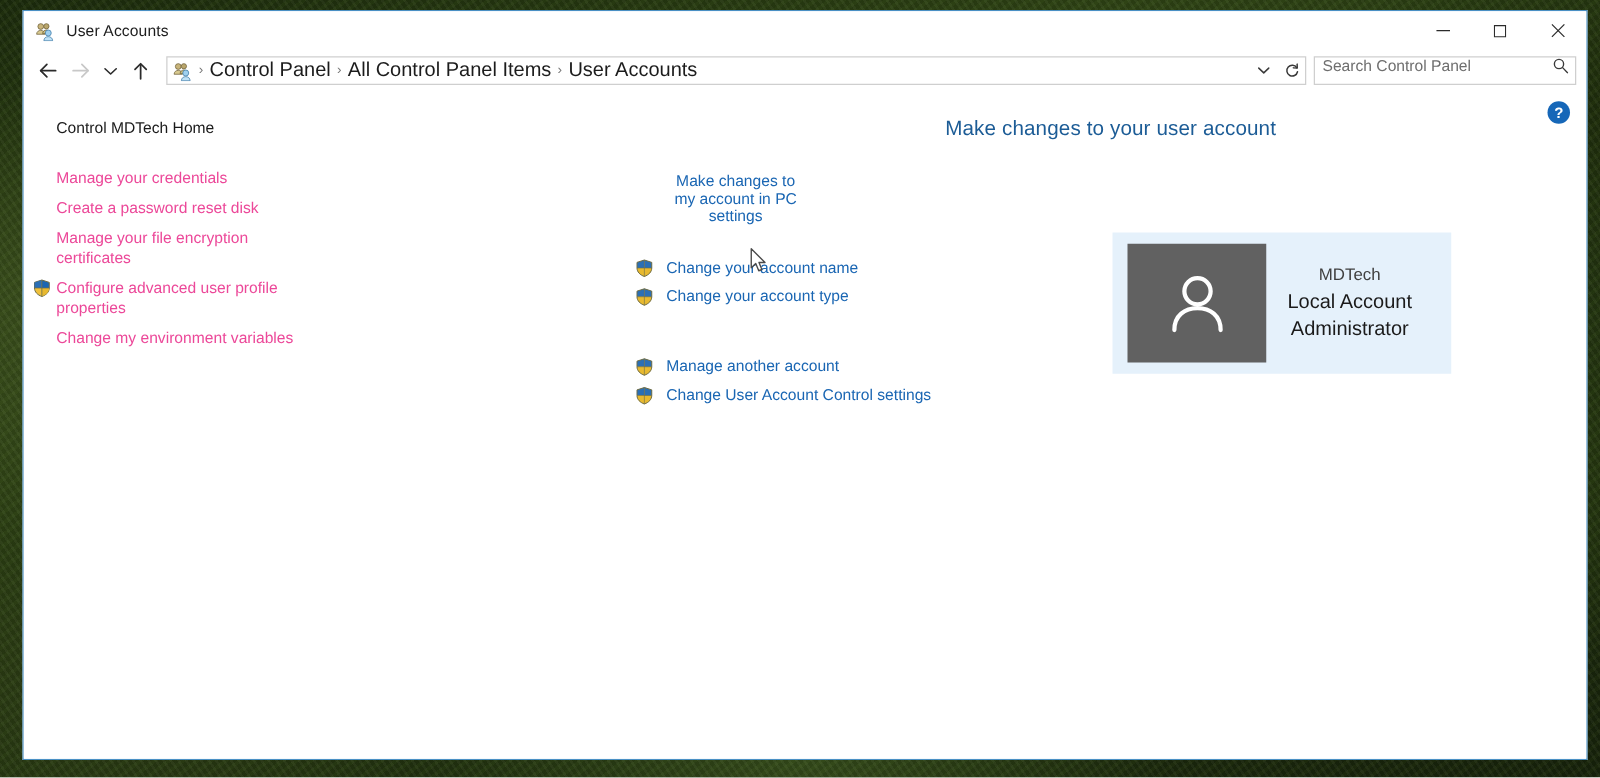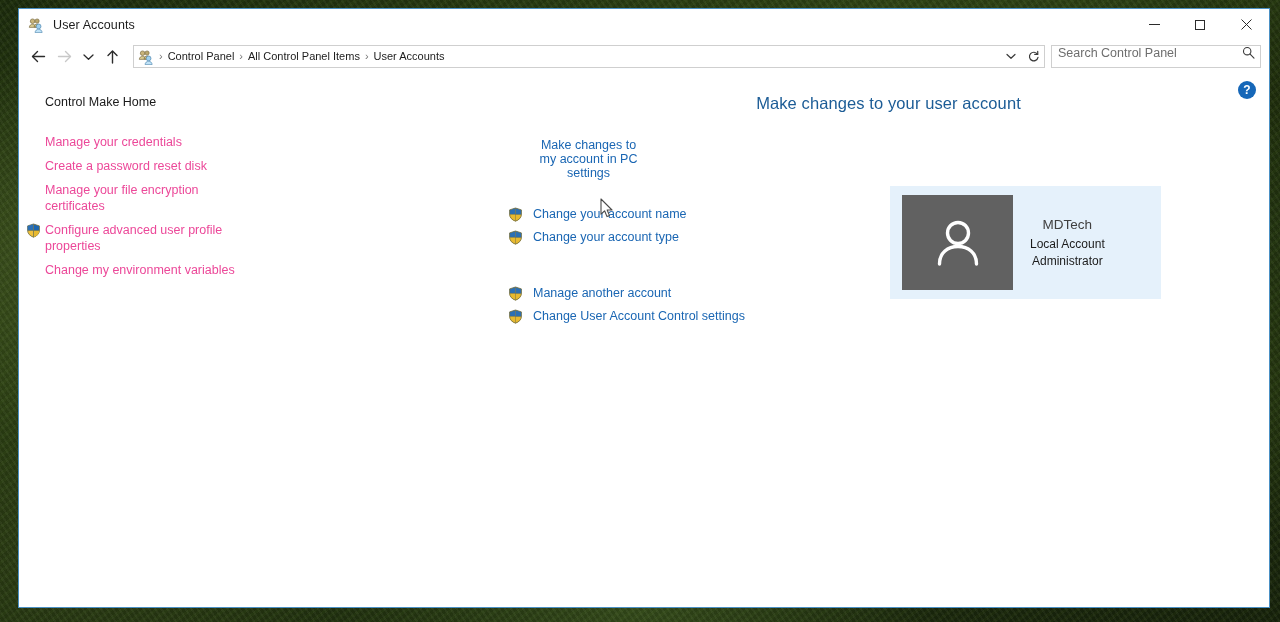--- a/index.html
+++ b/index.html
@@ -110,21 +110,21 @@
     align-items: center;
     min-width: 0;
   }
   .addr-icon {
     width: 16px; height: 16px;
     margin: 0 4px 0 4px;
     position: relative;
     flex: 0 0 auto;
   }
   .crumb {
-    font-size: 11px;
+    font-size: 16px;
     color: #1c1c1c;
     padding: 0 4px;
     white-space: nowrap;
     line-height: 21px;
   }
   .crumb-sep {
     color: #767676;
     font-size: 11px;
     padding: 0 1px;
     line-height: 21px;
@@ -279,21 +279,21 @@
   .acct-text {
     margin-left: 17px;
     line-height: 1.35;
   }
   .acct-name {
     font-size: 13.5px;
     color: #404040;
     margin-bottom: 2px;
   }
   .acct-line {
-    font-size: 12px;
+    font-size: 16px;
     color: #1b1b1b;
   }
 
   
   .help-btn {
     position: absolute;
     right: 13px;
     top: 8px;
     width: 18px; height: 18px;
     border-radius: 50%;
@@ -422,21 +422,21 @@
             <circle cx="5.2" cy="5.2" r="3.7" fill="none" stroke="currentColor" stroke-width="1.1"></circle>
             <line x1="8.1" y1="8.1" x2="12" y2="12.2" stroke="currentColor" stroke-width="1.1" stroke-linecap="round"></line>
           </svg>
         </span>
       </div>
     </div>
 
     <div class="content">
 
       <div class="sidebar">
-        <div class="side-home">Control Make Home</div>
+        <div class="side-home">Control MDTech Home</div>
 
         <div class="side-item">
           <span>Manage your credentials</span>
         </div>
         <div class="side-item">
           <span>Create a password reset disk</span>
         </div>
         <div class="side-item">
           <span>Manage your file encryption certificates</span>
         </div>

